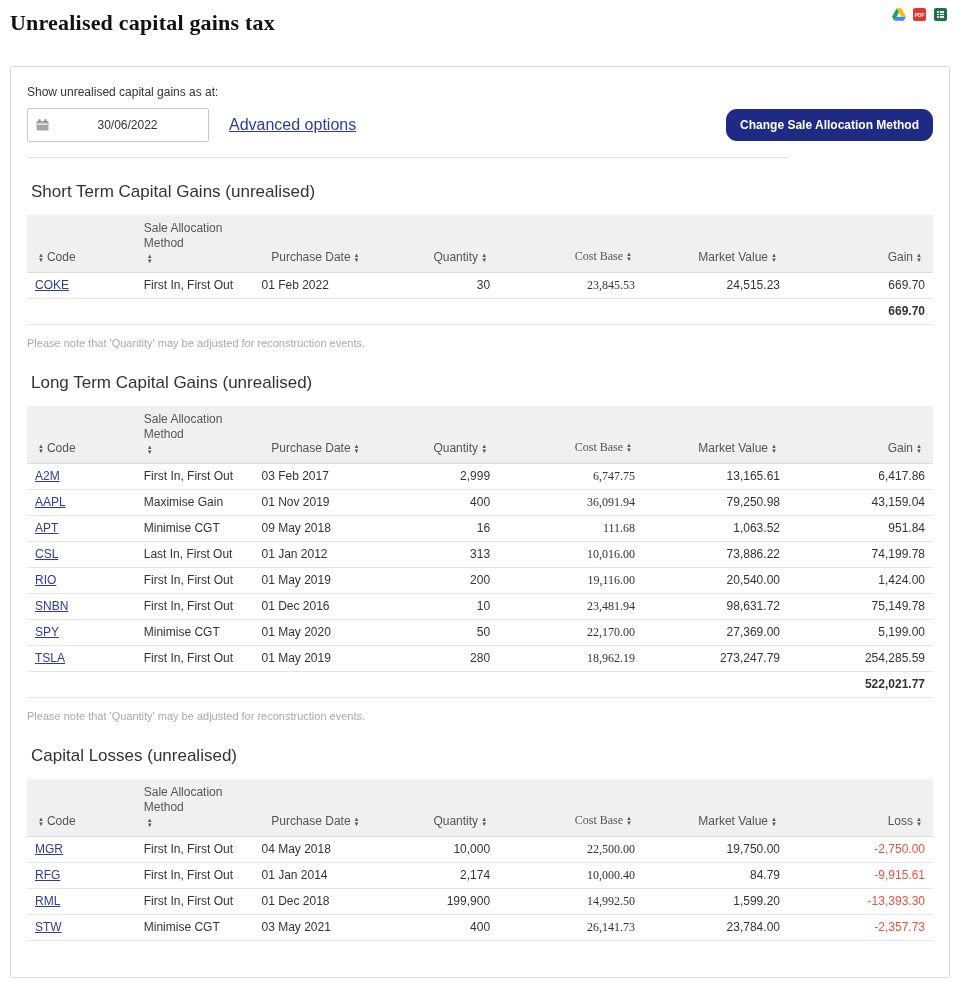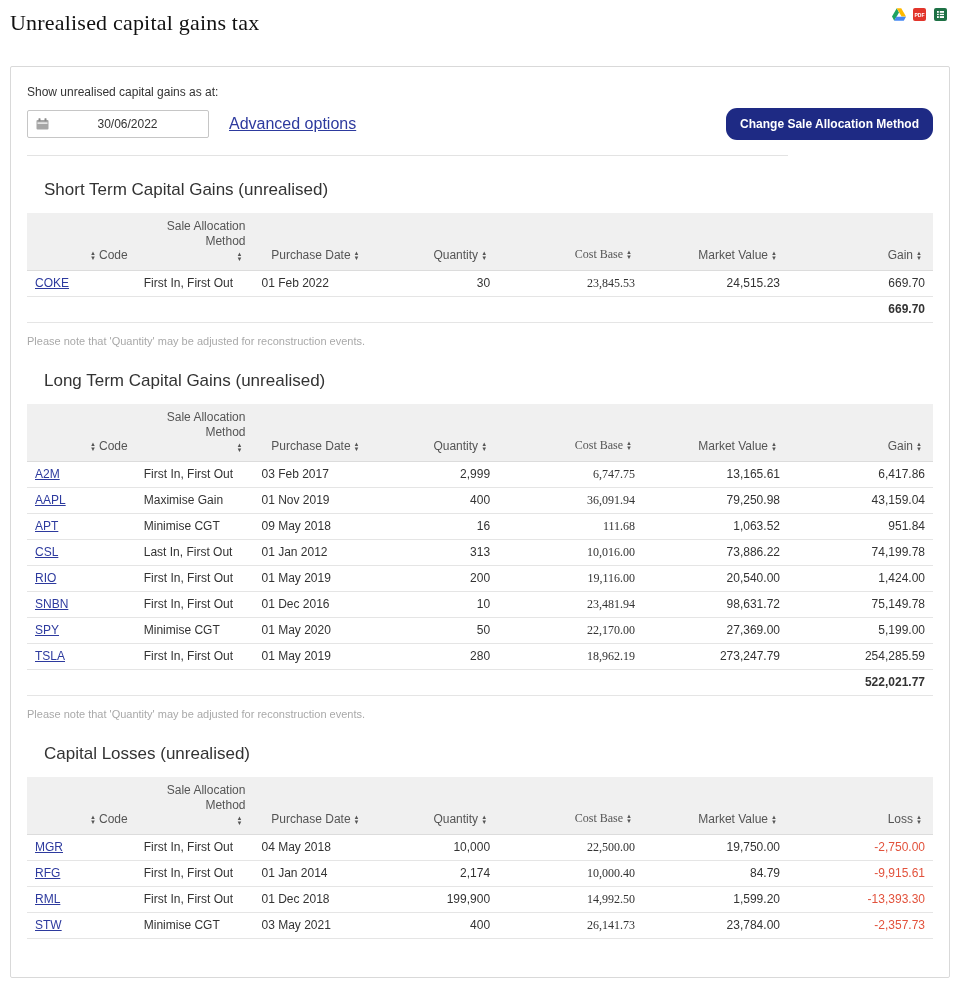--- a/index.html
+++ b/index.html
@@ -9,58 +9,58 @@
     font-family:"Liberation Sans", sans-serif;
     color:#333;
     font-size:12px;
   }
   .page-header{
     display:flex; justify-content:space-between; align-items:flex-start;
     padding:6px 12px 0 10px;
   }
   h1{
     font-family:"Liberation Serif", serif;
-    font-size:22px; font-weight:400; color:#111;
+    font-size:22px; font-weight:700; color:#111;
     margin:4px 0 0 0; letter-spacing:.2px;
   }
   .export-icons{ display:flex; gap:7px; padding-top:2px; }
   .eicon{ display:inline-flex; width:14px; height:14px; cursor:pointer; }
   .card{
     margin:30px 10px 0 10px;
     border:1px solid #d9d9d9; border-radius:2px;
     padding:16px 16px 12px 16px;
     min-height:912px;
   }
   .controls-label{ font-size:12px; color:#333; margin:2px 0 9px 0; }
   .controls-row{ display:flex; align-items:center; }
   .date-input{
     display:flex; align-items:center;
     border:1px solid #c6c6c6; border-radius:2px;
-    height:28px; width:182px; padding:0 8px; background:#fff;
+    height:34px; width:182px; padding:0 8px; background:#fff;
   }
   .date-input input{
     border:0; outline:0; width:100%; text-align:center;
     font-size:12px; color:#333; font-family:inherit; background:transparent;
   }
   .adv-link{ margin-left:20px; font-size:16px; color:#2d3a9e; }
   .change-btn{
     margin-left:auto;
     background:#1e2a84; color:#fff;
     font-size:12px; font-weight:bold; font-family:inherit;
     border:0; border-radius:11px; padding:9px 14px; cursor:pointer;
   }
   .controls-divider{ width:84%; border-bottom:1px solid #e3e3e3; margin-top:15px; }
   .section h2{
     font-size:17px; font-weight:400; color:#333;
-    margin:24px 0 13px 17px;
+    margin:24px 0 13px 4px;
   }
   table{ width:100%; border-collapse:collapse; font-size:12px; table-layout:fixed; }
   thead th{
     background:#f0f0f0; font-weight:400; color:#555;
-    padding:6px 8px 8px 8px; vertical-align:bottom; text-align:right;
+    padding:6px 8px 8px 8px; vertical-align:bottom; text-align:left;
     border-bottom:1px solid #dcdcdc; cursor:pointer;
   }
   th.col3, th.col4, th.col5, th.col6{ text-align:right; }
   th.col2{ text-align:center; }
   tbody td{
     padding:6px 8px; line-height:13px;
     border-bottom:1px solid #e5e5e5; color:#333;
     overflow:hidden; white-space:nowrap;
   }
   td.num{ text-align:right; }

